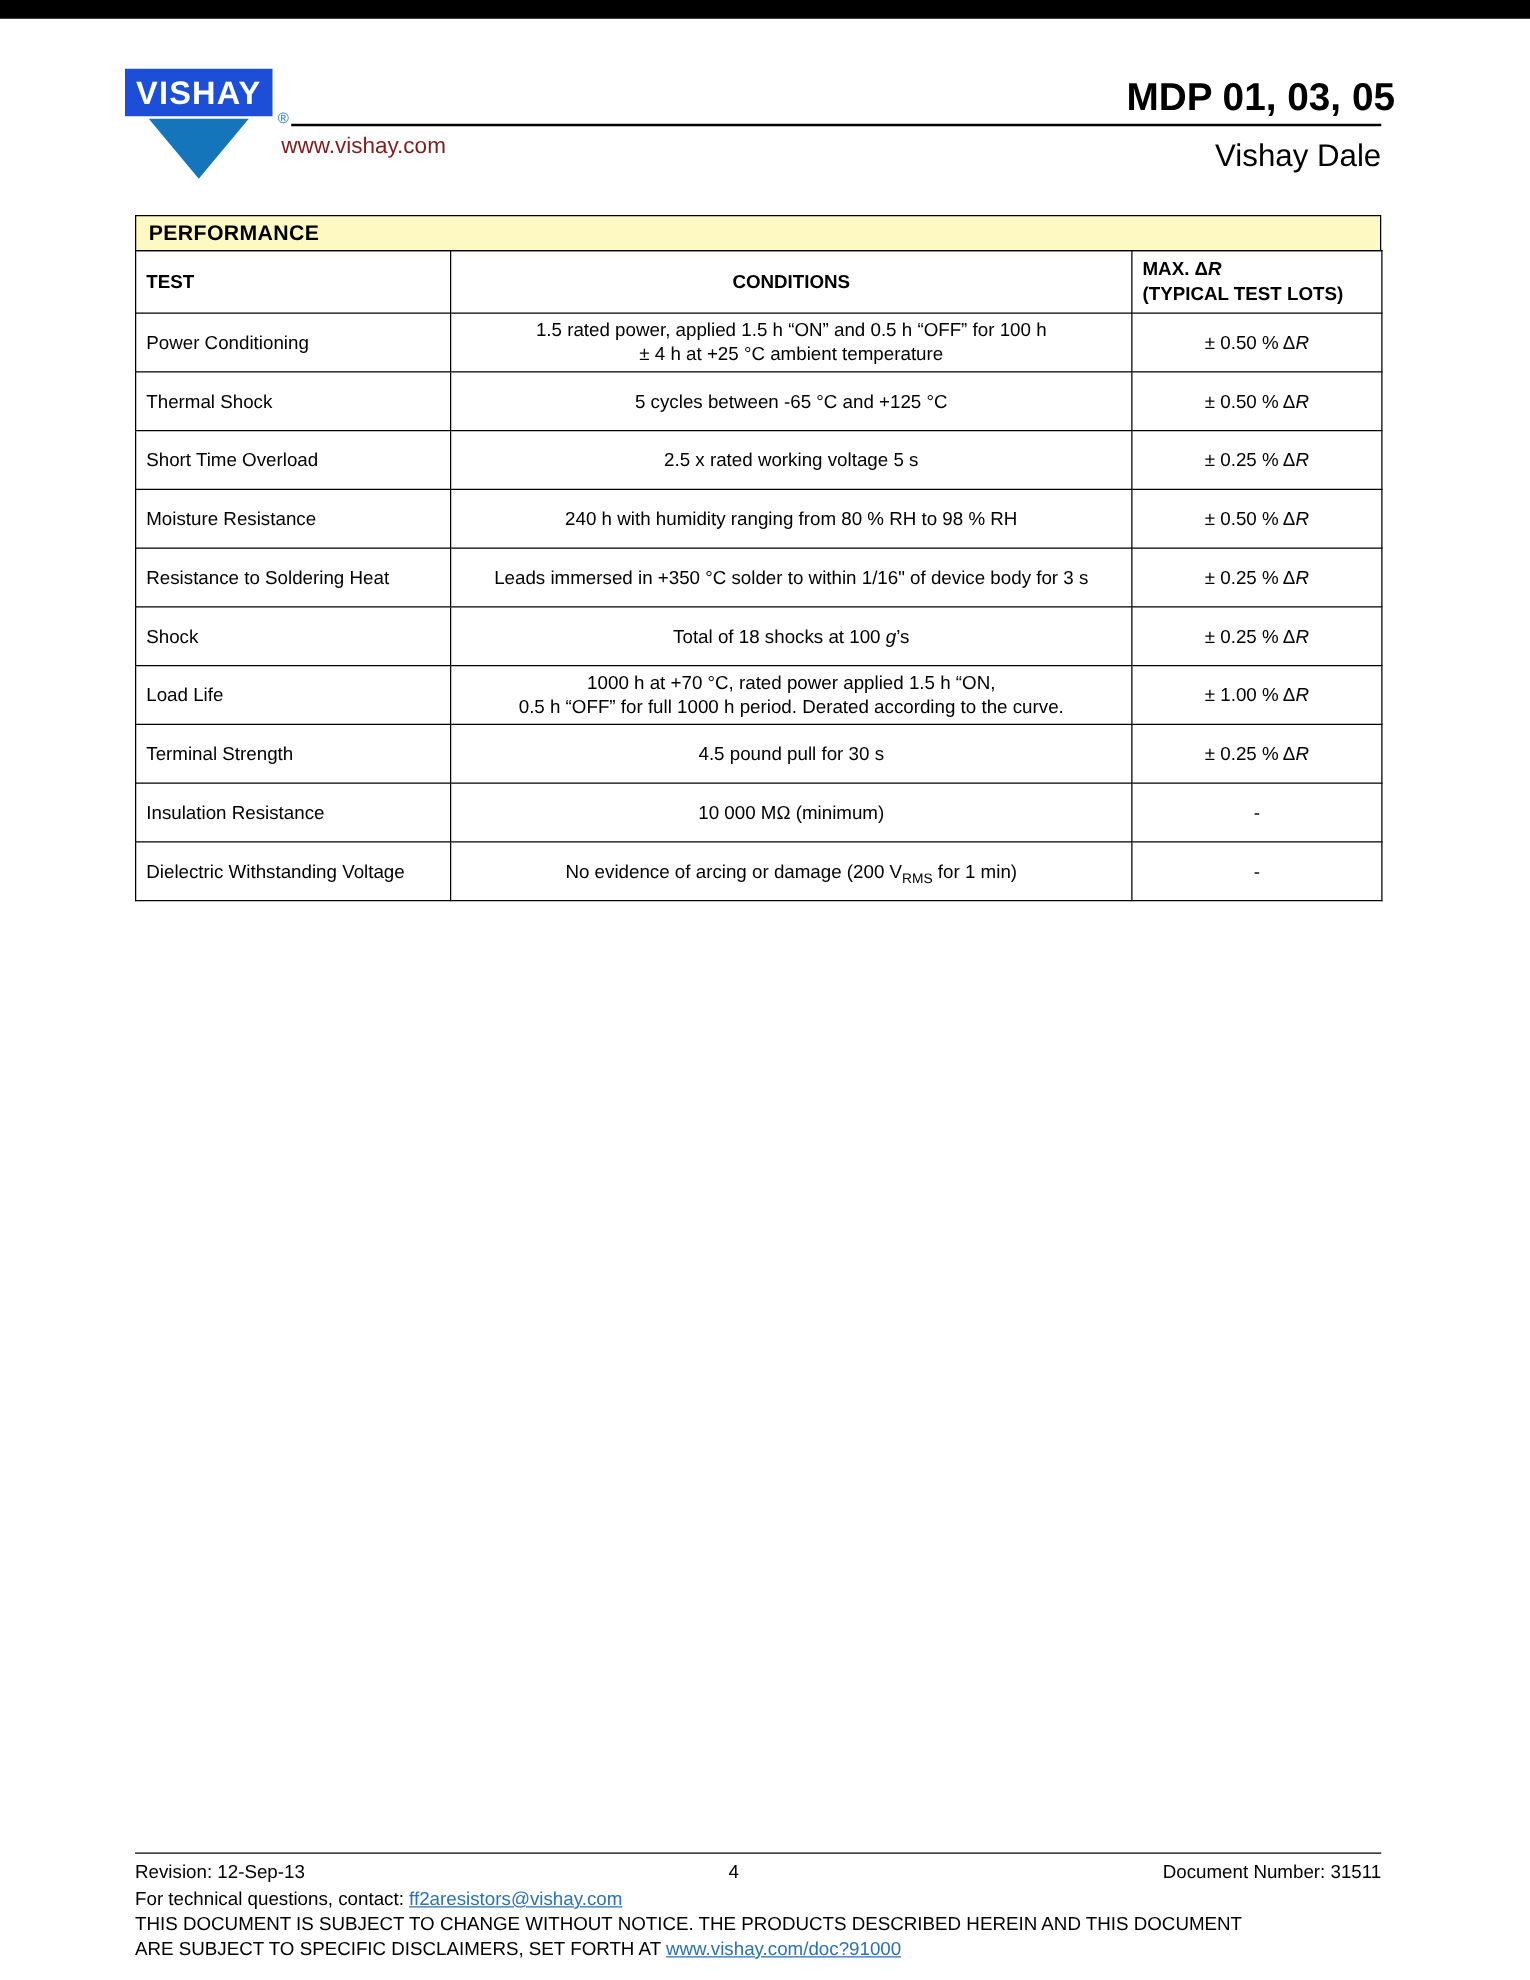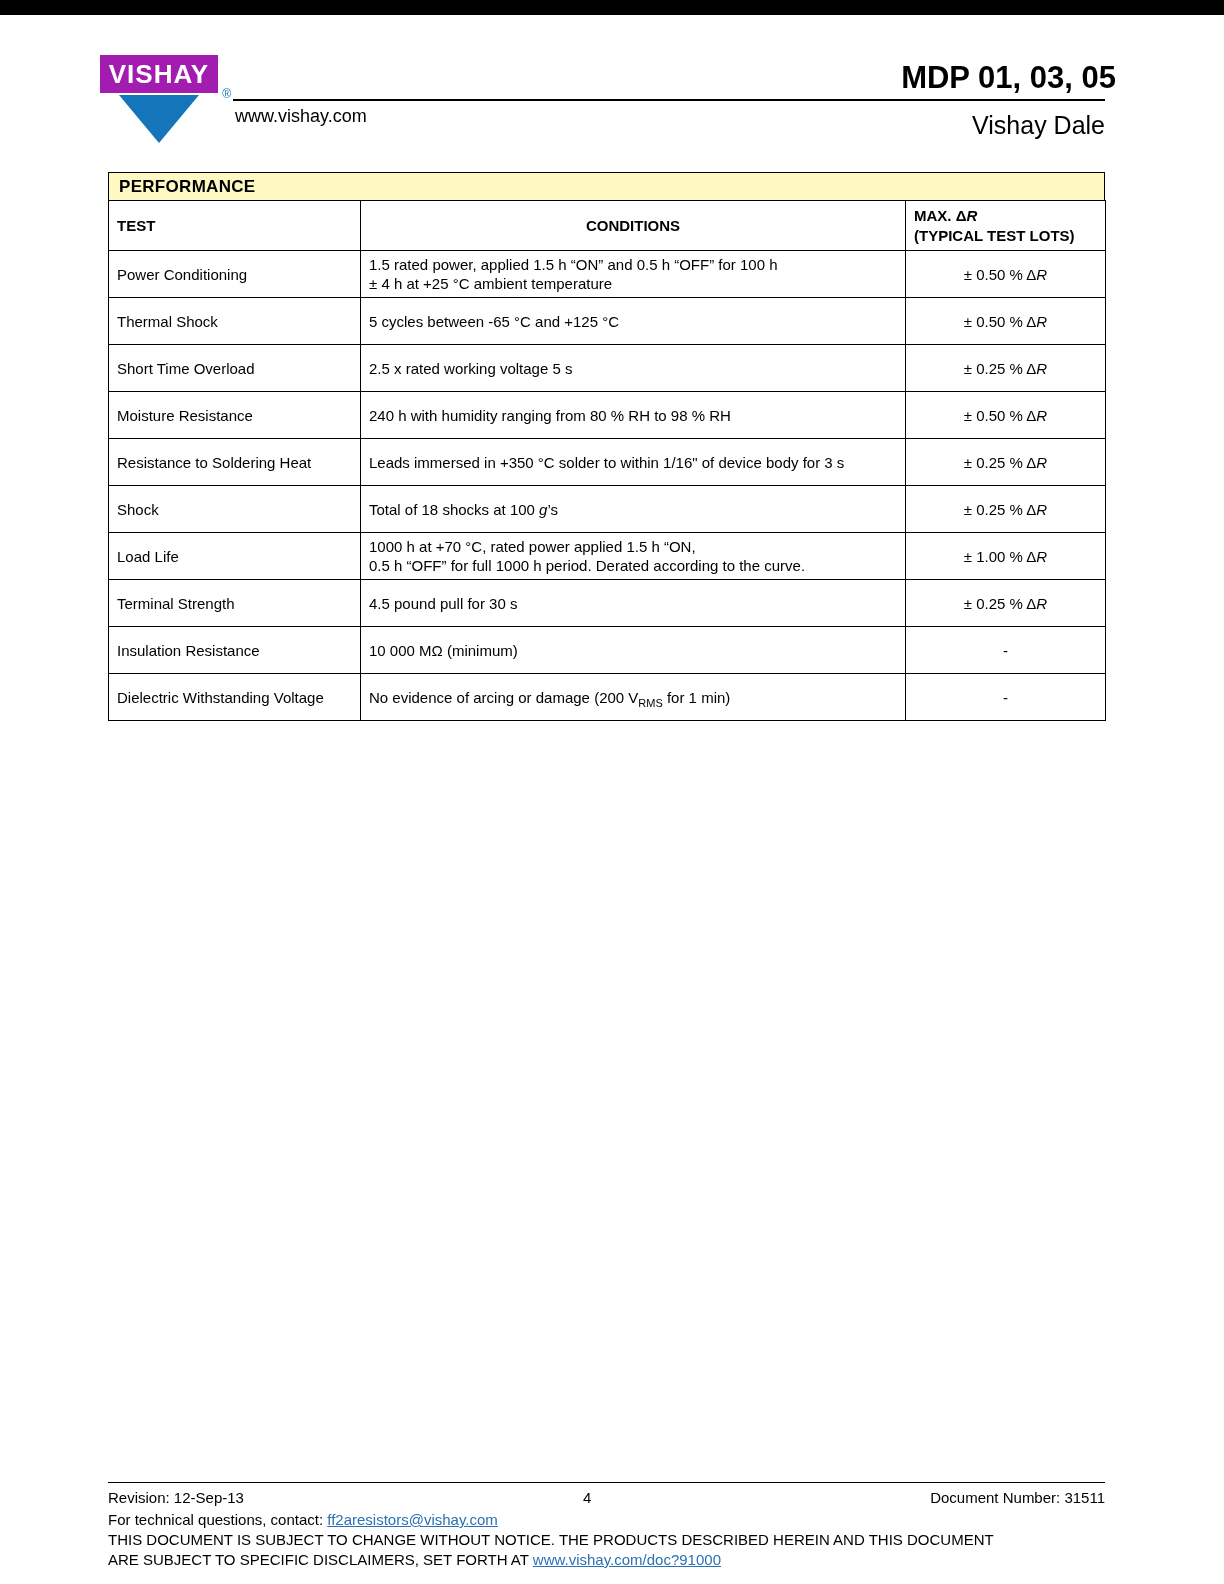--- a/index.html
+++ b/index.html
@@ -9,53 +9,53 @@
     background: #ffffff; color: #000;
     font-family: "Liberation Sans", sans-serif;
   }
 
   
   .topbar { position: absolute; top: 0; left: 0; width: 1224px; height: 15px; background: #000; }
 
   
   .logo { position: absolute; left: 100px; top: 55px; width: 118px; }
   .logo-band {
-    background: #a21caf; color: #fff; font-weight: bold; font-size: 26px;
+    background: #1d4ed8; color: #fff; font-weight: bold; font-size: 26px;
     letter-spacing: 1px; text-align: center; padding: 4px 0 3px;
   }
   .logo-reg { position: absolute; right: -13px; top: 32px; color: #1575bb; font-size: 12px; }
   .logo-tri {
     width: 0; height: 0; margin: 2px auto 0;
     border-left: 40px solid transparent; border-right: 40px solid transparent;
     border-top: 48px solid #1575bb;
   }
 
   .website-link {
-    position: absolute; left: 235px; top: 106px;
-    font-size: 18px; color: #000000; text-decoration: none; cursor: pointer;
+    position: absolute; left: 225px; top: 106px;
+    font-size: 18px; color: #7f1d1d; text-decoration: none; cursor: pointer;
   }
   .hdr-rule { position: absolute; left: 233px; top: 99px; width: 872px; border-top: 2px solid #000; }
   .hdr-title { position: absolute; top: 60px; right: 108px; font-size: 31px; font-weight: bold; }
   .hdr-sub { position: absolute; top: 111px; right: 119px; font-size: 25px; }
 
   
   .perf-wrap { position: absolute; left: 108px; top: 172px; width: 997px; }
   .perf-title {
     background: #fef9c3; border: 1px solid #000;
     font-weight: bold; font-size: 17px; padding: 4px 10px 3px; letter-spacing: 0.3px;
   }
   table.perf { border-collapse: collapse; width: 100%; table-layout: fixed; margin-top: -1px; }
   table.perf th, table.perf td { border: 1px solid #000; }
   table.perf thead th { font-size: 15px; font-weight: bold; height: 50px; vertical-align: middle; padding: 4px 8px; }
   th.h-test { text-align: left; padding-left: 12px; width: 252px; }
   th.h-cond { text-align: center; width: 545px; }
   th.h-max  { text-align: left; width: 200px; line-height: 1.3; }
   table.perf tbody td { font-size: 15px; height: 47px; vertical-align: middle; padding: 4px 8px; line-height: 19px; }
   td.cell-test { text-align: left; padding-left: 12px; }
-  td.cell-cond { text-align: left; }
+  td.cell-cond { text-align: center; }
   td.cell-max  { text-align: center; }
   sub { font-size: 11px; line-height: 0; }
 
   
   .footer { position: absolute; left: 108px; top: 1482px; width: 997px; border-top: 1px solid #000; }
   .footer-row { display: flex; justify-content: space-between; font-size: 15px; padding-top: 6px; }
   .footer-center { text-align: left; font-size: 15px; margin-top: 5px; }
   .disclaimer { margin-top: 3px; }
   .footer a { color: #2a72b5; text-decoration: underline; cursor: pointer; }
 </style>

